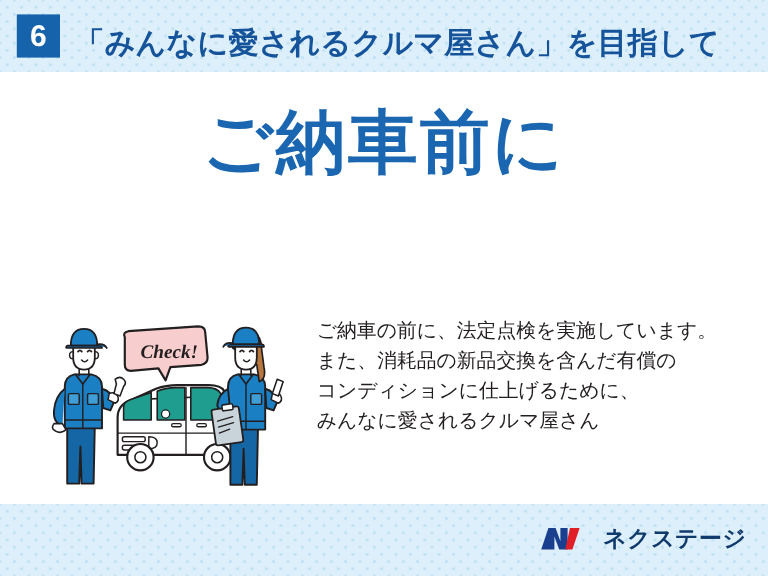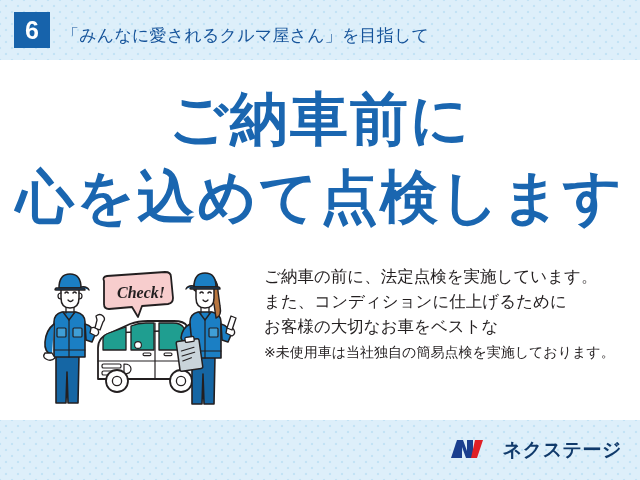--- a/index.html
+++ b/index.html
@@ -49,22 +49,22 @@
     font-weight: bold;
     display: flex;
     align-items: center;
     justify-content: center;
     line-height: 1;
     flex: 0 0 auto;
   }
   .header-title {
     margin-left: 12px;
     color: #15539a;
-    font-size: 17px;
-    font-weight: normal;
+    font-size: 25px;
+    font-weight: bold;
     letter-spacing: 0.2px;
     white-space: nowrap;
     margin-top: 11px;
   }
 
   
   .panel {
     position: absolute;
     left: 0;
     top: 60px;
@@ -165,21 +165,20 @@
 <div class="page">
 
   <div class="header">
     <div class="badge">6</div>
     <div class="header-title">「みんなに愛されるクルマ屋さん」を目指して</div>
   </div>
 
   <div class="panel">
 
     <div class="headline headline-1">ご納車前に</div>
-    <div class="headline headline-2">心を込めて点検します</div>
 
     <div class="illustration">
       <svg width="200" height="150" viewBox="0 0 200 150" xmlns="http://www.w3.org/2000/svg">
         <g fill="none" stroke="#231f20" stroke-width="1.6" stroke-linecap="round" stroke-linejoin="round">
 
           <g>
 
             <path d="M56 119 L56 88 Q56 77 68 73 L88 64 Q96 61 106 61 L132 61 Q142 61 145 66
                      L151 78 Q155 86 155 96 L155 119 Z" fill="#ffffff" stroke="#231f20" stroke-width="1.8"></path>
 
@@ -300,23 +299,23 @@
             <path d="M62 21 Q60 17 65 16 L123 12 Q129 12 129 17 L131 38 Q131 43 126 44
                      L100 46 L96 57 L90 47 L67 49 Q62 49 62 44 Z" fill="#f7cdcd" stroke="#231f20" stroke-width="1.8"></path>
           </g>
         </g>
         <text x="75" y="38" font-family="'Liberation Serif', 'DejaVu Serif', serif" font-size="16" font-style="italic" font-weight="bold" fill="#231f20">Check!</text>
       </svg>
     </div>
 
     <div class="copy">
       <div class="copy-line">ご納車の前に、法定点検を実施しています。</div>
-      <div class="copy-line">また、コンディションに仕上げるために</div>
-      <div class="copy-line">お客様の大切なお車をベストな</div>
-      <div class="copy-note">※未使用車は当社独自の簡易点検を実施しております。</div>
+      <div class="copy-line">また、消耗品の新品交換を含んだ有償の</div>
+      <div class="copy-line">コンディションに仕上げるために、</div>
+      <div class="copy-line">みんなに愛されるクルマ屋さん</div>
     </div>
   </div>
 
   <div class="footer">
     <div class="logo">
       <svg class="logo-mark" viewBox="0 0 34 24" xmlns="http://www.w3.org/2000/svg">
         <path d="M1 21 L7 3 L13 3 L17 14 L17 3 L23 3 L23 21 L16 21 L12 10 L12 21 Z" fill="#1a3f8f"></path>
         <path d="M25 3 L33 3 L27 21 L21 21 Z" fill="#e01f26"></path>
       </svg>
       <div class="logo-text">ネクステージ</div>

